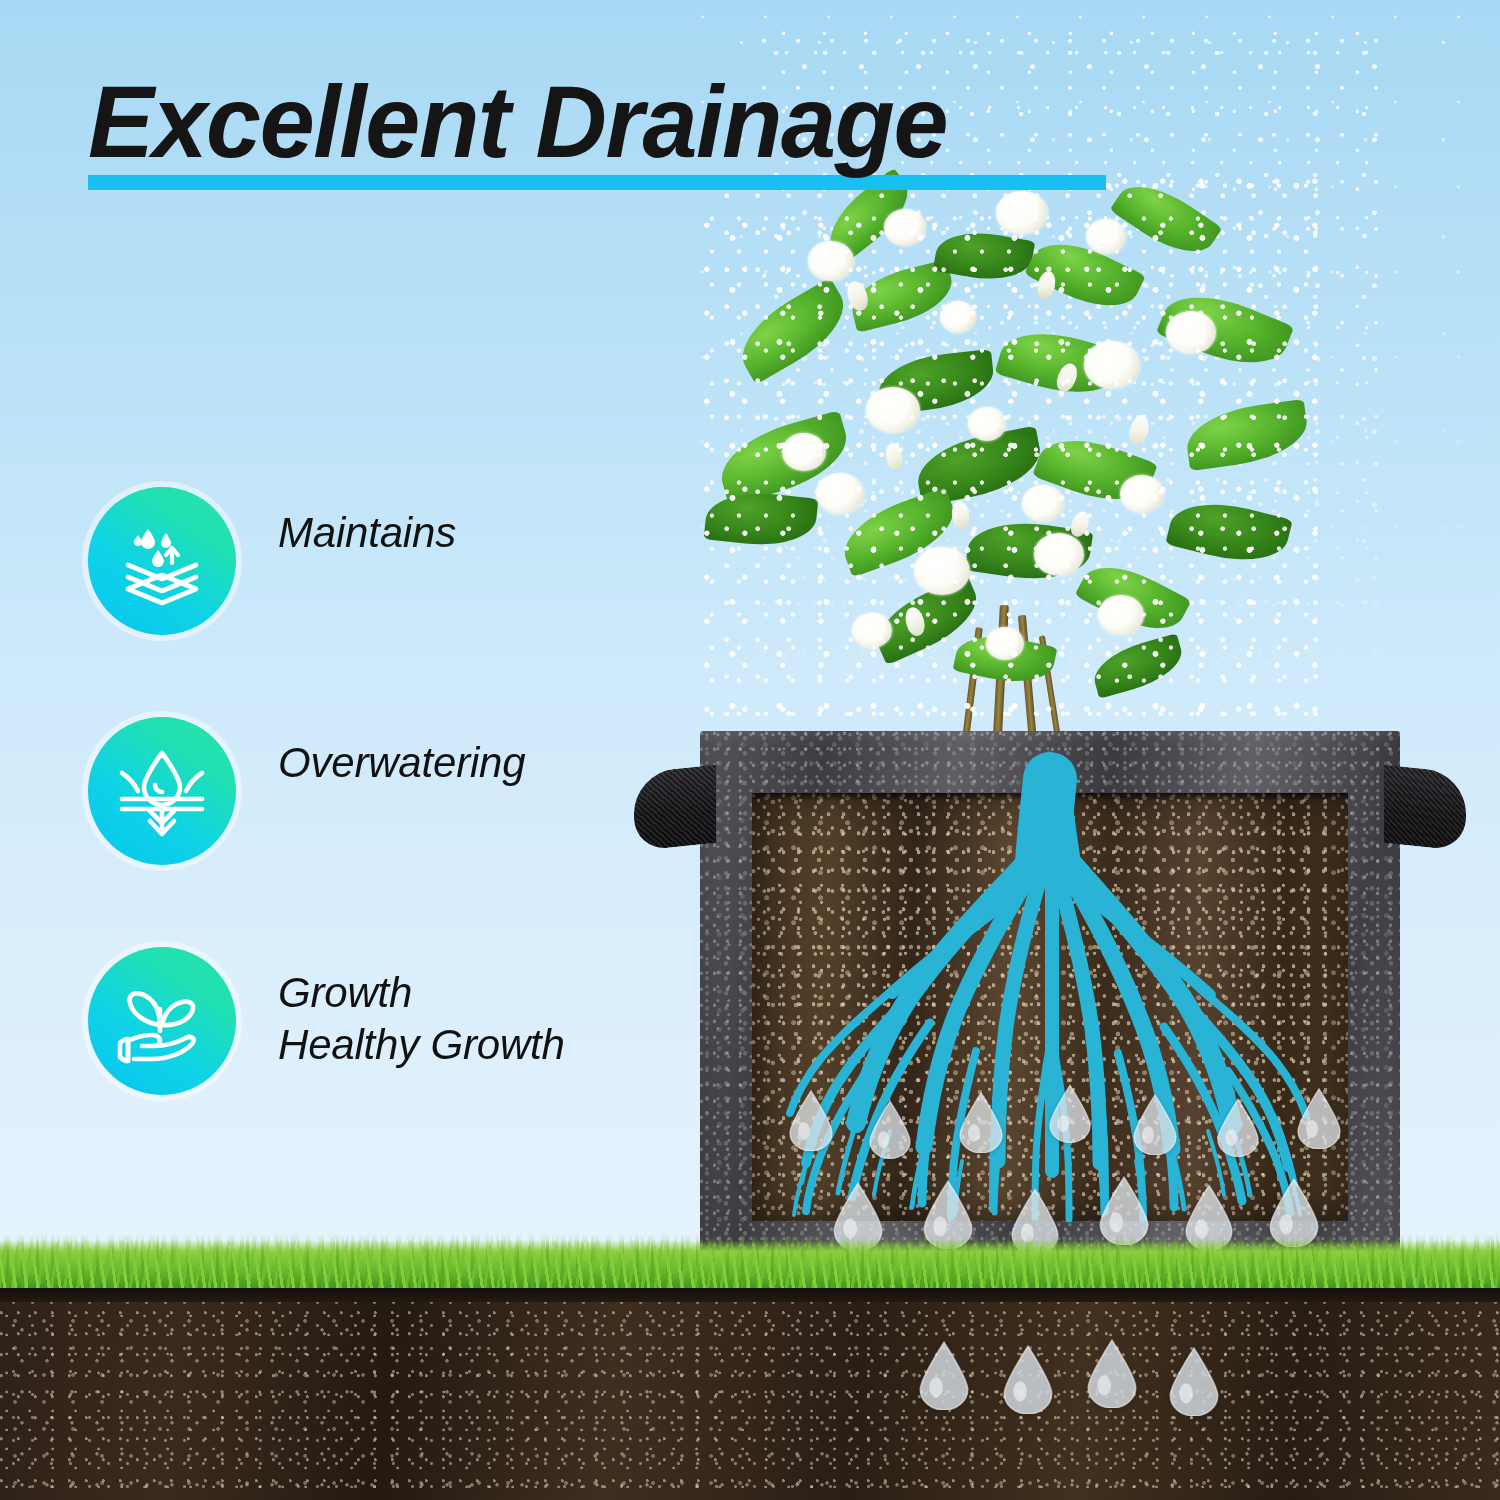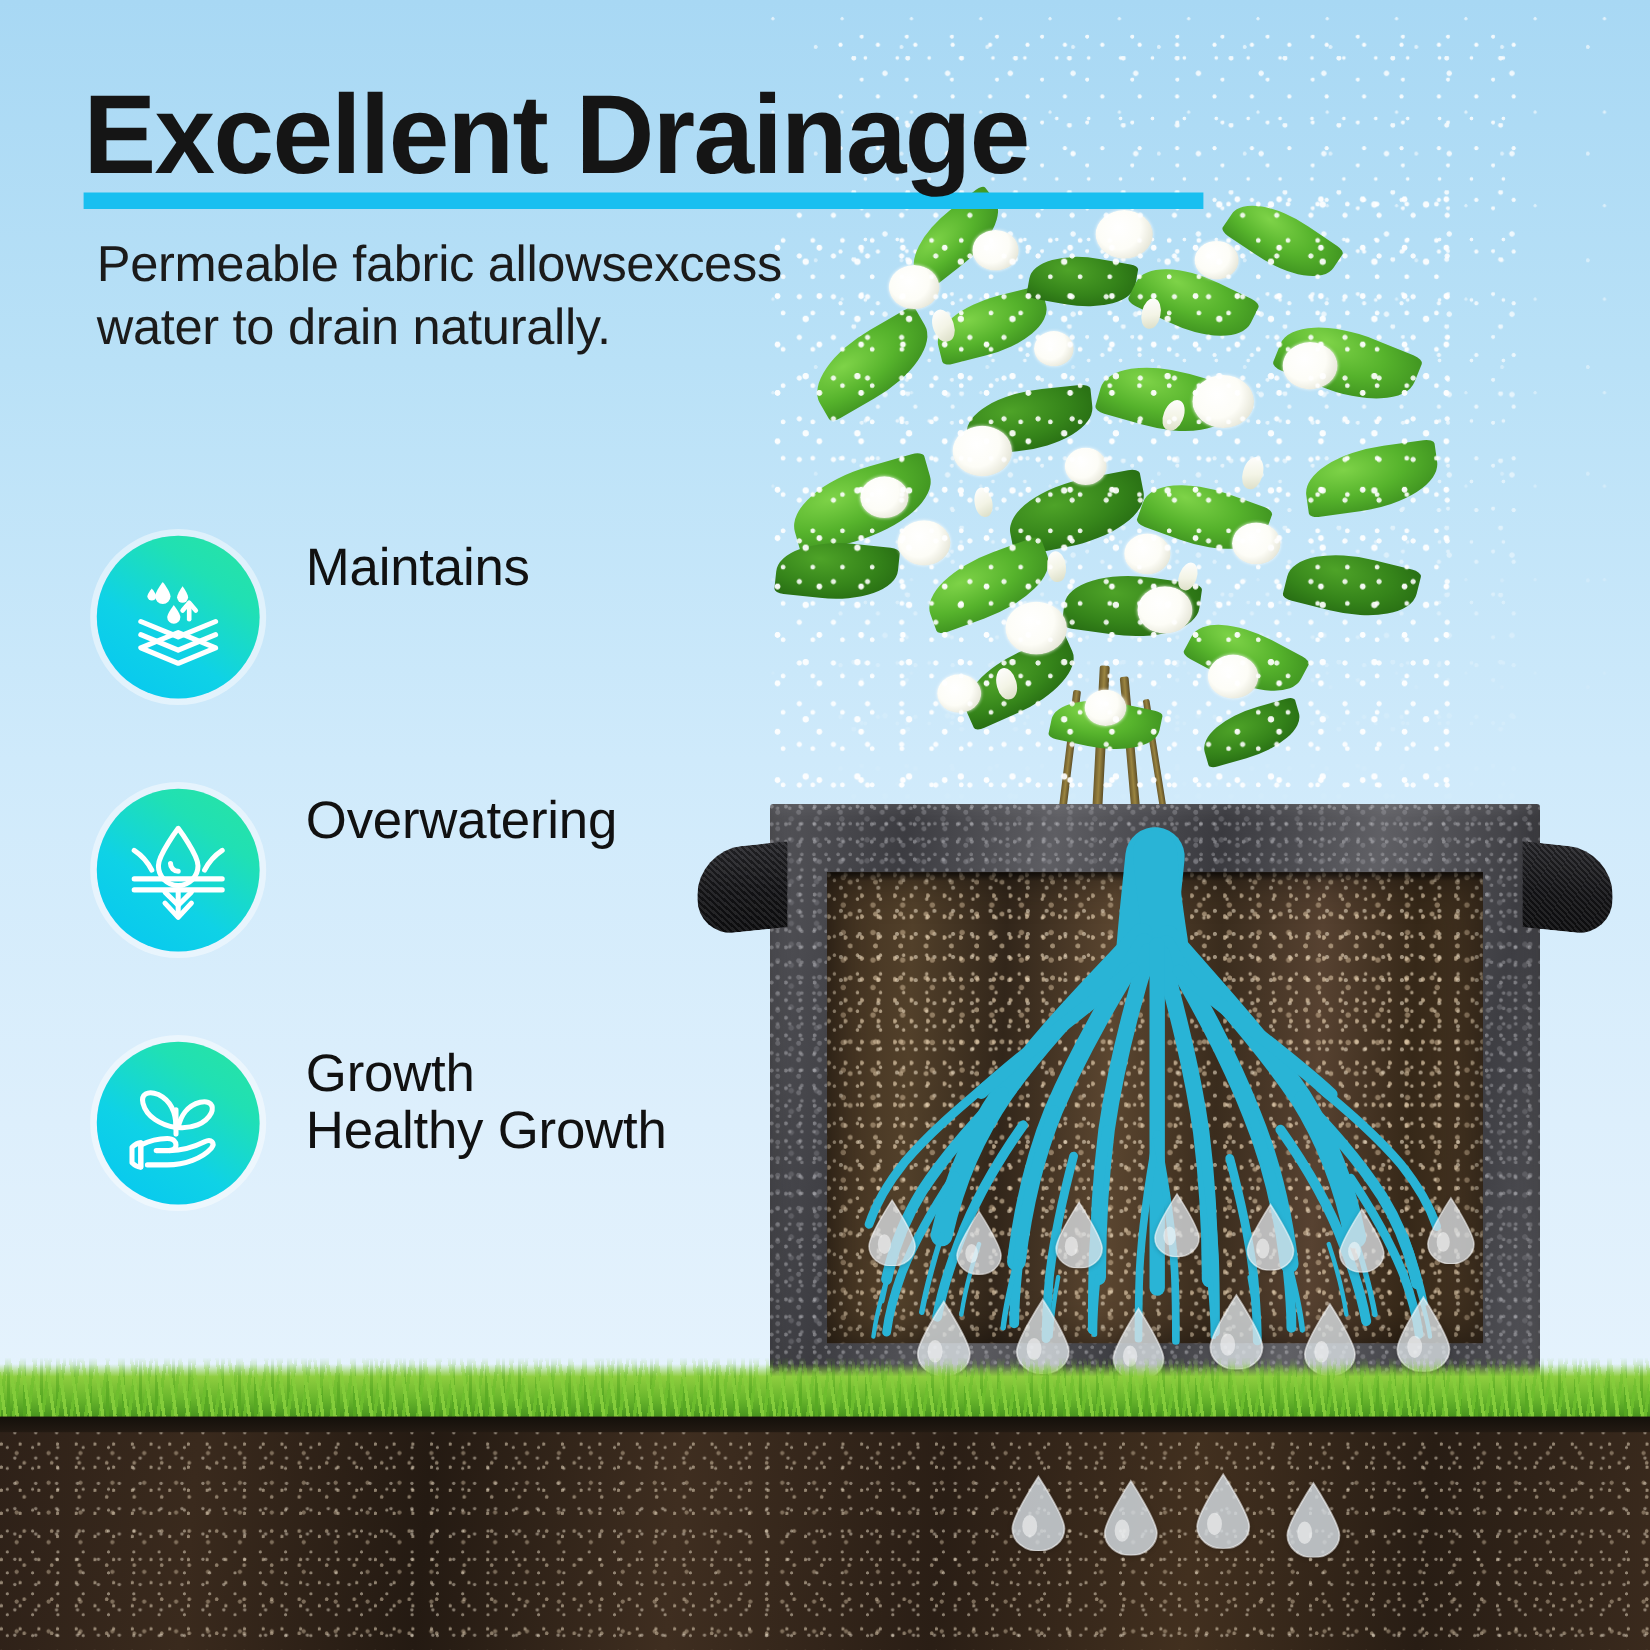--- a/index.html
+++ b/index.html
@@ -31,21 +31,21 @@
     left:690px;top:0;width:790px;height:700px;
     background:
       radial-gradient(circle at 20% 20%, rgba(255,255,255,.75) 1.2px, transparent 1.8px),
       radial-gradient(circle at 66% 44%, rgba(255,255,255,.7) 1.5px, transparent 2.1px);
     background-size:63px 85px, 78px 97px;
     -webkit-mask-image:linear-gradient(180deg,rgba(0,0,0,.9) 0%,rgba(0,0,0,.5) 55%,transparent 100%);
     mask-image:linear-gradient(180deg,rgba(0,0,0,.9) 0%,rgba(0,0,0,.5) 55%,transparent 100%);
   }
 
   
-  #headline-block{position:absolute;left:76px;top:70px;width:1100px;}
+  #headline-block{position:absolute;left:88px;top:70px;width:1100px;font-style:italic;}
   #title-underline{
     position:absolute;left:0px;top:105px;width:1018px;height:15px;
     background:#19bff0;
   }
   #page-title{
     position:relative;margin:0;font-size:102px;line-height:104px;
     font-weight:bold;color:#151515;letter-spacing:-1.5px;
     font-family:"Liberation Sans","DejaVu Sans",sans-serif;
     transform:scaleX(.97);transform-origin:left center;
     z-index:2;white-space:nowrap;
@@ -59,22 +59,22 @@
   
   #feature-list{position:absolute;left:88px;top:487px;width:540px;}
   .feature-row{position:relative;height:230px;}
   .feature-icon-circle{
     position:absolute;left:0;top:0;width:148px;height:148px;border-radius:50%;
     background:linear-gradient(35deg,#06c6f2 0%,#0fd2e6 38%,#20e0b4 72%,#2ae4a0 100%);
     box-shadow:0 0 0 6px rgba(255,255,255,.45);
   }
   .feature-icon-circle svg{position:absolute;left:50%;top:50%;transform:translate(-50%,-50%);}
   .feature-text{
-    position:absolute;left:190px;top:4px;width:420px;
-    font-size:48px;line-height:52px;color:#111;letter-spacing:-.2px;
+    position:absolute;left:190px;top:20px;width:420px;
+    font-size:42px;line-height:52px;color:#111;letter-spacing:-.2px;font-style:italic;
   }
   .feature-dot{
     position:absolute;width:56px;height:56px;border-radius:50%;
     background:radial-gradient(circle at 35% 30%,#5fe8b4 0%,#2bd79a 45%,#7de9c6 78%,rgba(200,245,230,.25) 100%);
     z-index:-1;filter:blur(.4px);
   }
 
   
   #ground-soil{
     position:absolute;left:0;top:1288px;width:1500px;height:212px;
@@ -404,24 +404,20 @@
       <ellipse cx="16" cy="42" rx="6" ry="9" fill="rgba(255,255,255,.5)"></ellipse>
     </svg>
   <svg class="droplet-shape" style="position:absolute;left:1168px;top:1346px;" width="52" height="70" viewBox="0 0 46 62">
       <path d="M23 2 C 23 2, 44 34, 44 44 A 21 18 0 0 1 2 44 C 2 34, 23 2, 23 2 Z" fill="rgba(220,228,234,.8)" stroke="rgba(255,255,255,.55)" stroke-width="1.4"></path>
       <ellipse cx="16" cy="42" rx="6" ry="9" fill="rgba(255,255,255,.5)"></ellipse>
     </svg>
 
   <div id="headline-block">
     <div id="title-underline"></div>
     <h1 id="page-title">Excellent Drainage</h1>
-  </div>
-  <div id="subtitle">
-    <div>Permeable fabric allowsexcess</div>
-    <div>water to drain naturally.</div>
   </div>
 
   <div id="feature-list">
 
     <div class="feature-row">
       <div class="feature-icon-circle">
         <svg width="96" height="96" viewBox="0 0 96 96">
           <g fill="none" stroke="#ffffff" stroke-width="4.6" stroke-linejoin="round" stroke-linecap="round">
             <path d="M48 62 L14 76 L48 90 L82 76 Z"></path>
             <path d="M14 64 L48 78 L82 64"></path>

